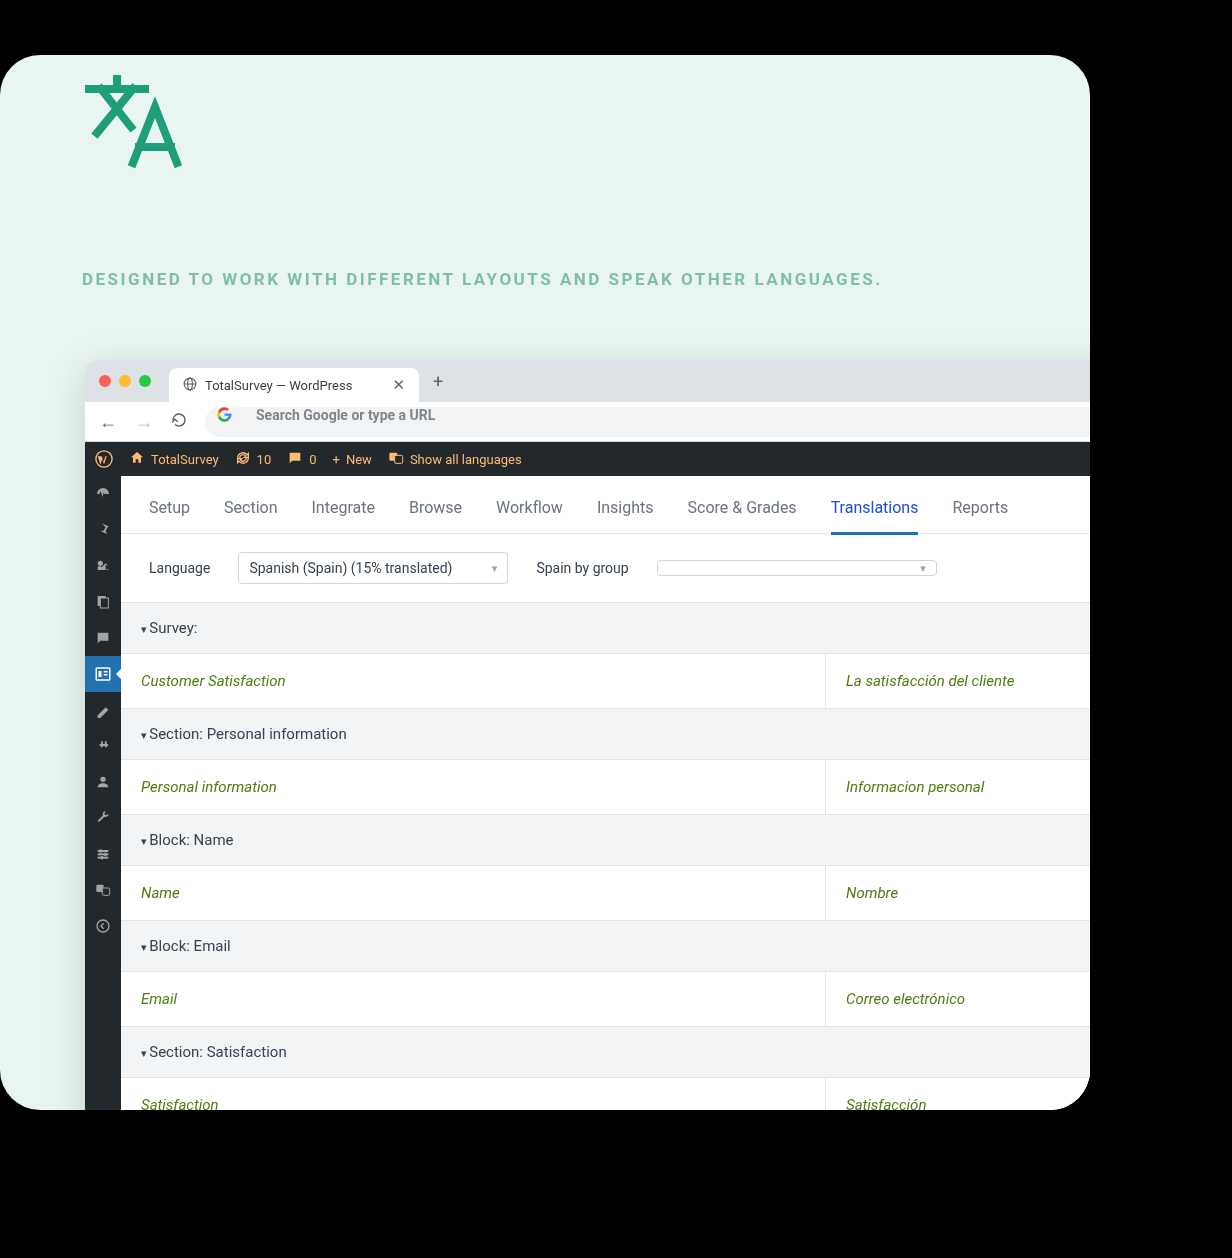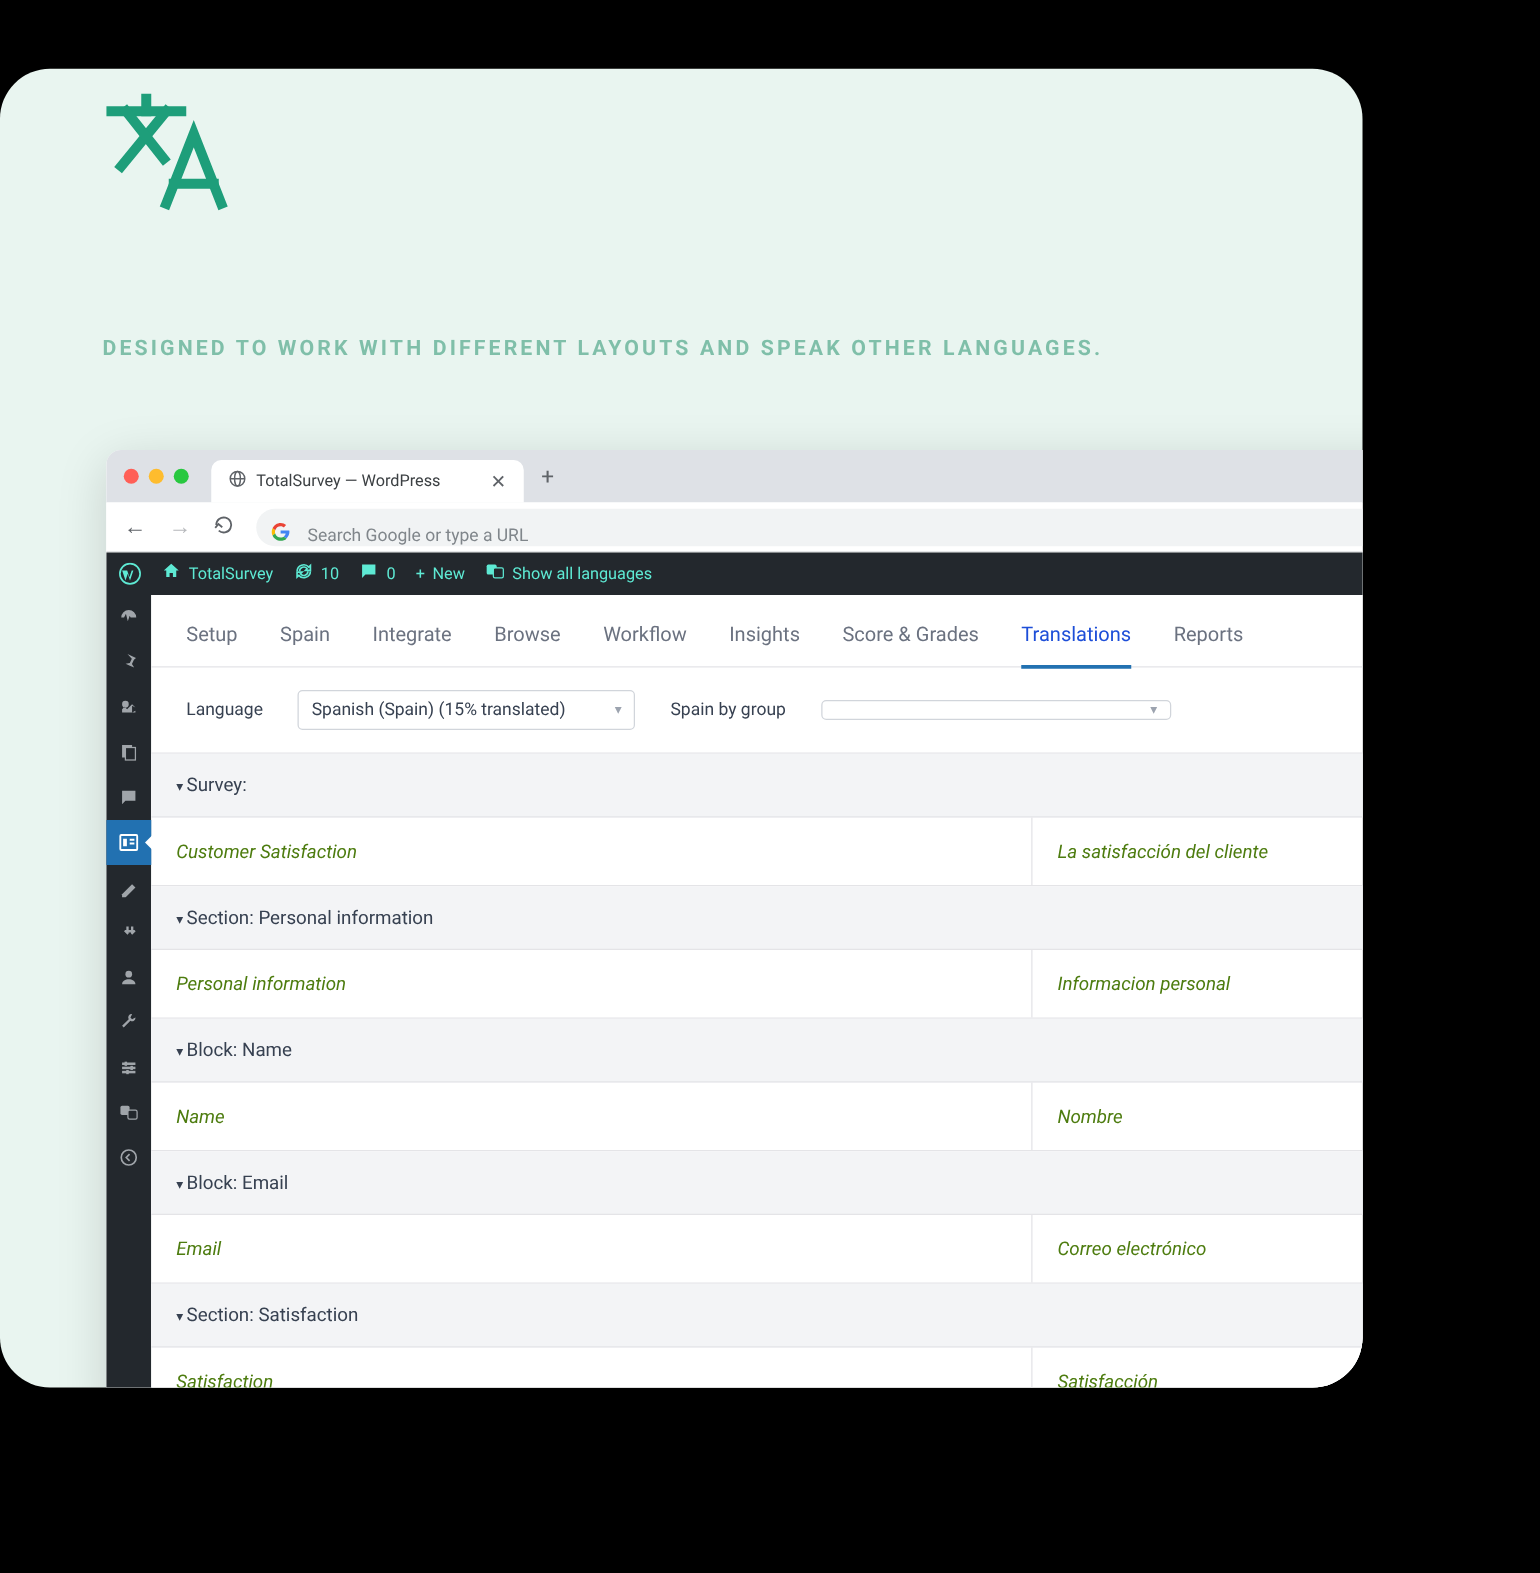--- a/index.html
+++ b/index.html
@@ -92,37 +92,38 @@
 }
 .nav-arrow { color: #5f6368; font-size: 18px; }
 .nav-arrow.dim { color: #b7b9bc; }
 .reload { color: #5f6368; font-size: 16px; }
 .omnibox {
   flex: 1;
   height: 30px;
   background: #f1f3f4;
   border-radius: 15px;
   display: flex;
-  align-items: flex-end;
+  align-items: flex-start;
   padding: 0 12px;
-  gap: 14px;
+  gap: 24px;
   font-size: 14px;
   color: #80868b;
+  font-weight: bold;
 }
 .wp-adminbar {
   height: 34px;
   background: #23282d;
   color: #ededed;
   display: flex;
   align-items: center;
   font-size: 13px;
   padding: 0 10px;
   gap: 16px;
 }
-.wp-adminbar .item { display: flex; align-items: center; gap: 6px; color: #5eead4; }
+.wp-adminbar .item { display: flex; align-items: center; gap: 6px; color: #fdba74; }
 .wp-body { display: flex; }
 .wp-sidebar {
   width: 36px;
   background: #23282d;
   display: flex;
   flex-direction: column;
 }
 .wp-sidebar .sicon {
   height: 36px;
   display: flex;
@@ -397,21 +398,21 @@
             <svg width="16" height="16" viewBox="0 0 24 24" fill="none" stroke="currentColor" stroke-width="2">
               <circle cx="12" cy="12" r="9"></circle>
               <polyline points="13 8 9 12 13 16"></polyline>
             </svg>
           </div>
       </div>
 
       <div class="wp-content">
         <div class="tabs">
           <span class="t">Setup</span>
-          <span class="t">Spain</span>
+          <span class="t">Section</span>
           <span class="t">Integrate</span>
           <span class="t">Browse</span>
           <span class="t">Workflow</span>
           <span class="t">Insights</span>
           <span class="t">Score &amp; Grades</span>
           <span class="t active">Translations</span>
           <span class="t">Reports</span>
         </div>
 
         <div class="filters">

